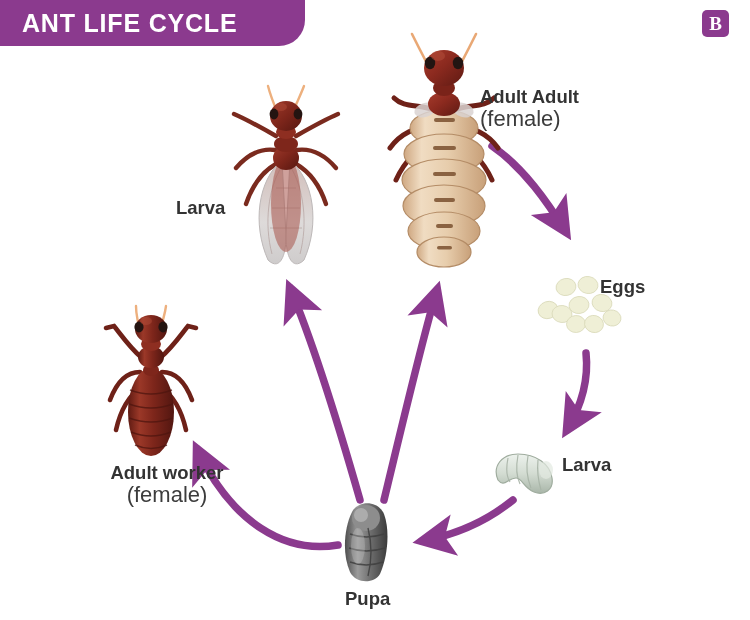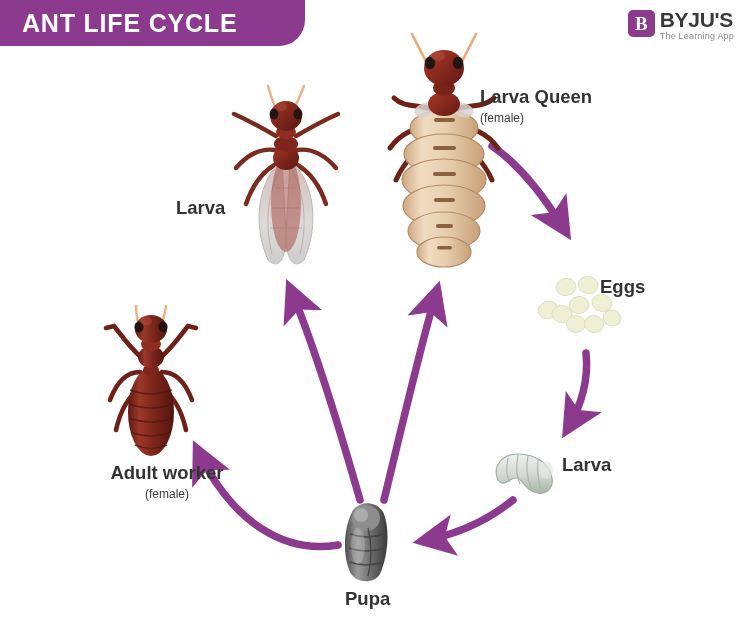--- a/index.html
+++ b/index.html
@@ -28,21 +28,21 @@
     width:27px;height:27px;background:#8B3A8E;border-radius:5px;
     display:flex;align-items:center;justify-content:center;margin-right:5px;
   }
   #logo-mark span{color:#fff;font-size:19px;font-weight:bold;font-family:"Liberation Serif",serif;line-height:1;}
   #logo-word{color:#3a3a3a;font-size:21px;font-weight:bold;line-height:20px;letter-spacing:-.3px;}
   #logo-tag{color:#8a8a8a;font-size:9px;line-height:12px;letter-spacing:.2px;}
 
   
   .lbl{position:absolute;color:#333333;text-align:center;white-space:nowrap;}
   .lbl .l1{font-size:18.5px;font-weight:bold;line-height:22px;}
-  .lbl .l2{font-size:12px;font-weight:normal;line-height:21px;color:#3c3c3c;}
+  .lbl .l2{font-size:22px;font-weight:normal;line-height:21px;color:#3c3c3c;}
 
   #label-queen{left:480px;top:86px;text-align:left;}
   #label-male{left:176px;top:197px;}
   #label-eggs{left:600px;top:248px;margin-top:28px;}
   #label-worker{left:72px;top:462px;width:190px;}
   #label-larva{left:562px;top:454px;}
   #label-pupa{left:345px;top:588px;}
 
   .art{position:absolute;}
   svg{display:block;overflow:visible;}
@@ -52,24 +52,20 @@
 
 <div id="stage">
 
   <div id="title-banner">
     <div id="title-text">ANT LIFE CYCLE</div>
   </div>
 
   <div id="logo">
     <div id="logo-mark">
       <span>B</span>
-    </div>
-    <div>
-      <div id="logo-word">BYJU'S</div>
-      <div id="logo-tag">The Learning App</div>
     </div>
   </div>
 
   <svg class="art" style="left:0;top:0;" width="750" height="620">
     <defs>
       <marker id="ah" viewBox="0 0 12 12" refX="9" refY="6" markerWidth="6.2" markerHeight="6.2" orient="auto-start-reverse">
         <path d="M0.5 0.6 L11.5 6 L0.5 11.4 L3 6 Z" fill="#8B3A8E"></path>
       </marker>
     </defs>
     <g fill="none" stroke="#8B3A8E" stroke-width="7.5" stroke-linecap="round" marker-end="url(#ah)">
@@ -284,21 +280,21 @@
     <g stroke="#3F3F3F" stroke-width="1.4" fill="none" opacity=".85">
       <path d="M14 36 Q 30 42, 48 36"></path>
       <path d="M13 50 Q 30 56, 49 50"></path>
       <path d="M14 64 Q 30 70, 47 64"></path>
       <path d="M32 30 C 36 46, 36 62, 32 78"></path>
     </g>
     <ellipse cx="22" cy="48" rx="7" ry="18" fill="#C2C2C2" opacity=".35"></ellipse>
   </svg>
 
   <div class="lbl" id="label-queen">
-    <div class="l1">Larva Queen</div>
+    <div class="l1">Adult Adult</div>
     <div class="l2">(female)</div>
   </div>
 
   <div class="lbl" id="label-male">
     <div class="l1">Larva</div>
   </div>
 
   <div class="lbl" id="label-eggs">
     <div class="l1">Eggs</div>
   </div>

